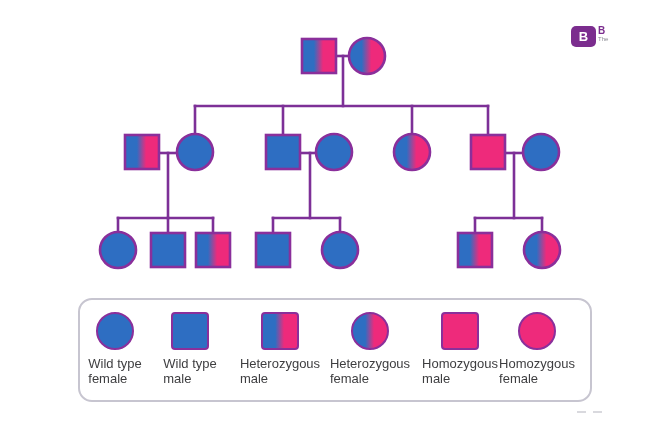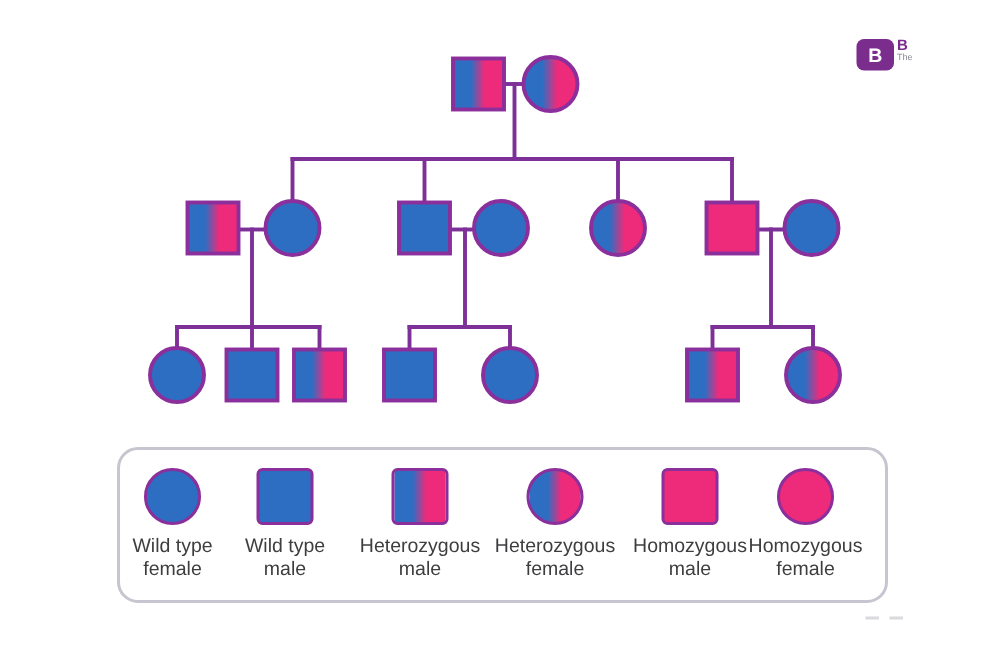--- a/index.html
+++ b/index.html
@@ -16,21 +16,21 @@
     border:2px solid #c7c5d0;border-radius:14px;background:#ffffff;box-sizing:border-box;
   }
   .legend-item{
     position:absolute;top:312px;width:104px;margin-left:-52px;
     display:flex;flex-direction:column;align-items:center;
   }
   .legend-icon{
     width:38px;height:38px;box-sizing:border-box;margin-bottom:6px;
   }
   .legend-label{
-    font-size:13px;line-height:15px;color:#3e3e40;text-align:center;white-space:nowrap;
+    font-size:13px;line-height:15px;color:#3e3e40;text-align:left;white-space:nowrap;
   }
 
   
   .logo{position:absolute;left:571px;top:26px;display:flex;align-items:flex-start;}
   .logo-mark{
     width:25px;height:21px;background:#7b2d8e;border-radius:5px;
     display:flex;align-items:center;justify-content:center;
     color:#ffffff;font-weight:bold;font-size:13px;line-height:13px;
   }
   .logo-right{display:flex;flex-direction:column;margin-left:2px;}

